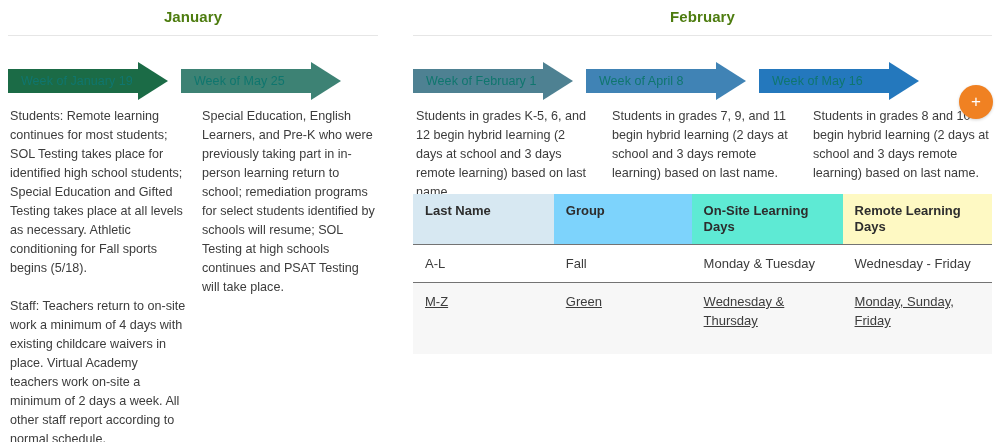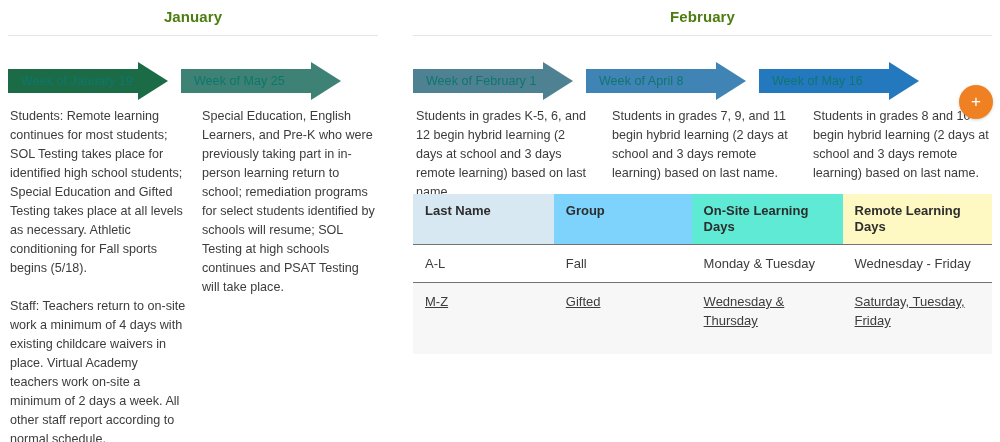--- a/index.html
+++ b/index.html
@@ -247,22 +247,22 @@
   </thead>
   <tbody>
     <tr>
       <td>A-L</td>
       <td>Fall</td>
       <td>Monday &amp; Tuesday</td>
       <td>Wednesday - Friday</td>
     </tr>
     <tr>
       <td>M-Z</td>
-      <td>Gifted</td>
+      <td>Green</td>
       <td>Wednesday &amp; Thursday</td>
-      <td>Saturday, Tuesday, Friday</td>
+      <td>Monday, Sunday, Friday</td>
     </tr>
   </tbody>
 </table>
 
 <button id="fab" style="background: rgb(240, 129, 34);">
   <span class="plus-glyph">+</span>
 </button>
 
 </body></html>

